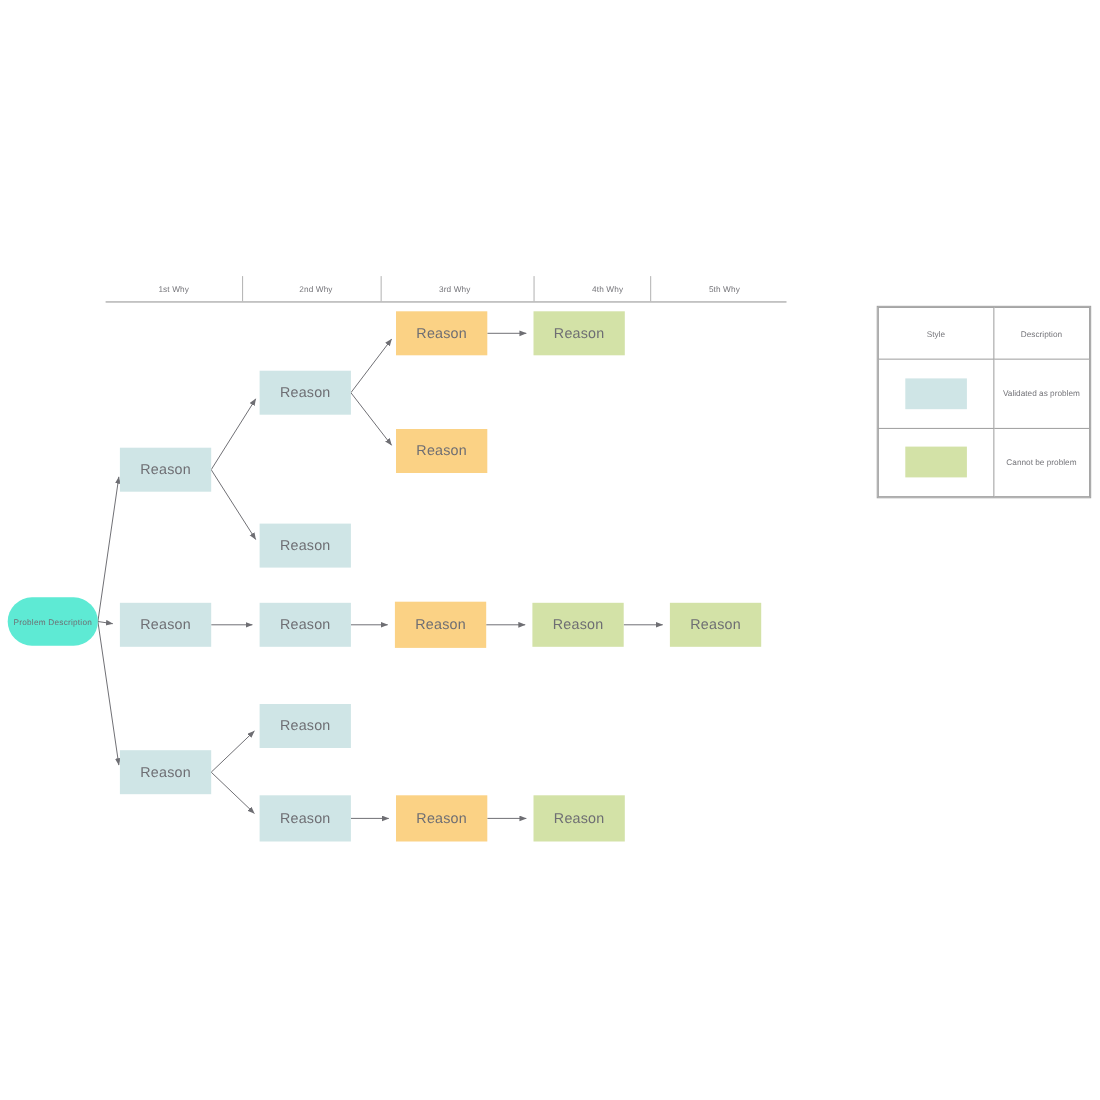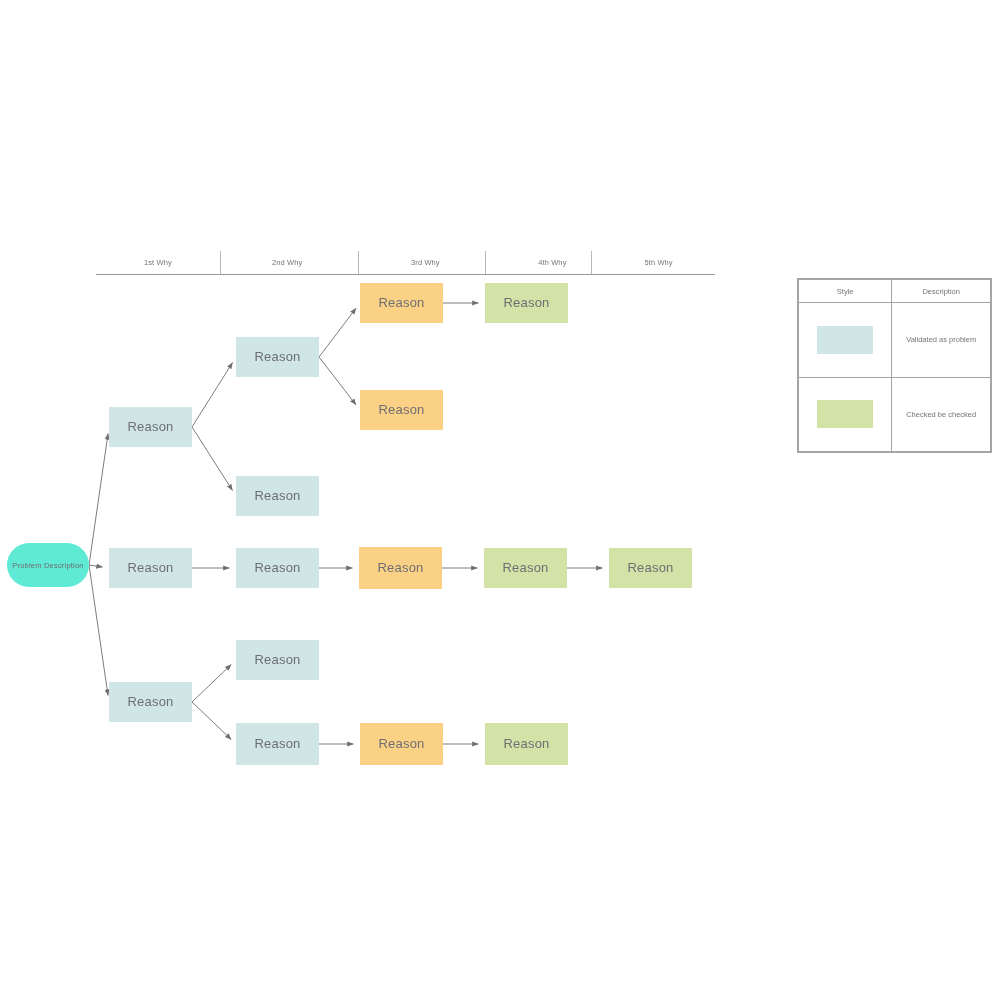--- a/index.html
+++ b/index.html
@@ -83,21 +83,21 @@
     width: 100%;
     height: 100%;
   }
   .legend th, .legend td {
     border: 1px solid #a5a5a5;
     font-weight: normal;
     font-size: 7.5px;
     color: #75757a;
     text-align: center;
     vertical-align: middle;
-    padding: 0;
+    padding: 12px;
   }
   .legend th { height: 22px; }
   .legend td.style-cell { width: 97px; }
   .legend td.desc-cell  { width: 97px; padding: 0 4px; }
   .legend .swatch {
     width: 56px;
     height: 28px;
     margin: 0 auto;
     display: block;
   }
@@ -107,21 +107,21 @@
 
 <div id="canvas">
 
   <div class="why-header" id="why-header" style="left: 96px; top: 228px; width: 619px; height: 24px; border-bottom-color: rgb(154, 154, 154);">
       <div class="why-col" style="left: 0px; width: 123.8px;">
         <span>1st Why</span>
       </div>
       <div class="why-col" style="left: 123.8px; width: 123.8px;">
         <span>2nd Why</span>
       </div>
-      <div class="why-col" style="left: 262px; width: 123.8px;">
+      <div class="why-col" style="left: 250px; width: 123.8px;">
         <span>3rd Why</span>
       </div>
       <div class="why-col" style="left: 389px; width: 123.8px;">
         <span>4th Why</span>
       </div>
       <div class="why-col" style="left: 495.2px; width: 123.8px;">
         <span>5th Why</span>
       </div>
     </div>
 
@@ -218,19 +218,19 @@
           <tr>
             <td class="style-cell">
               <span class="swatch" style="background: rgb(207, 229, 230);"></span>
             </td>
             <td class="desc-cell">Validated as problem</td>
           </tr>
           <tr>
             <td class="style-cell">
               <span class="swatch" style="background: rgb(211, 226, 167);"></span>
             </td>
-            <td class="desc-cell">Checked be checked</td>
+            <td class="desc-cell">Cannot be problem</td>
           </tr>
         </tbody>
     </table>
   </div>
 
 </div>
 
 </body></html>

